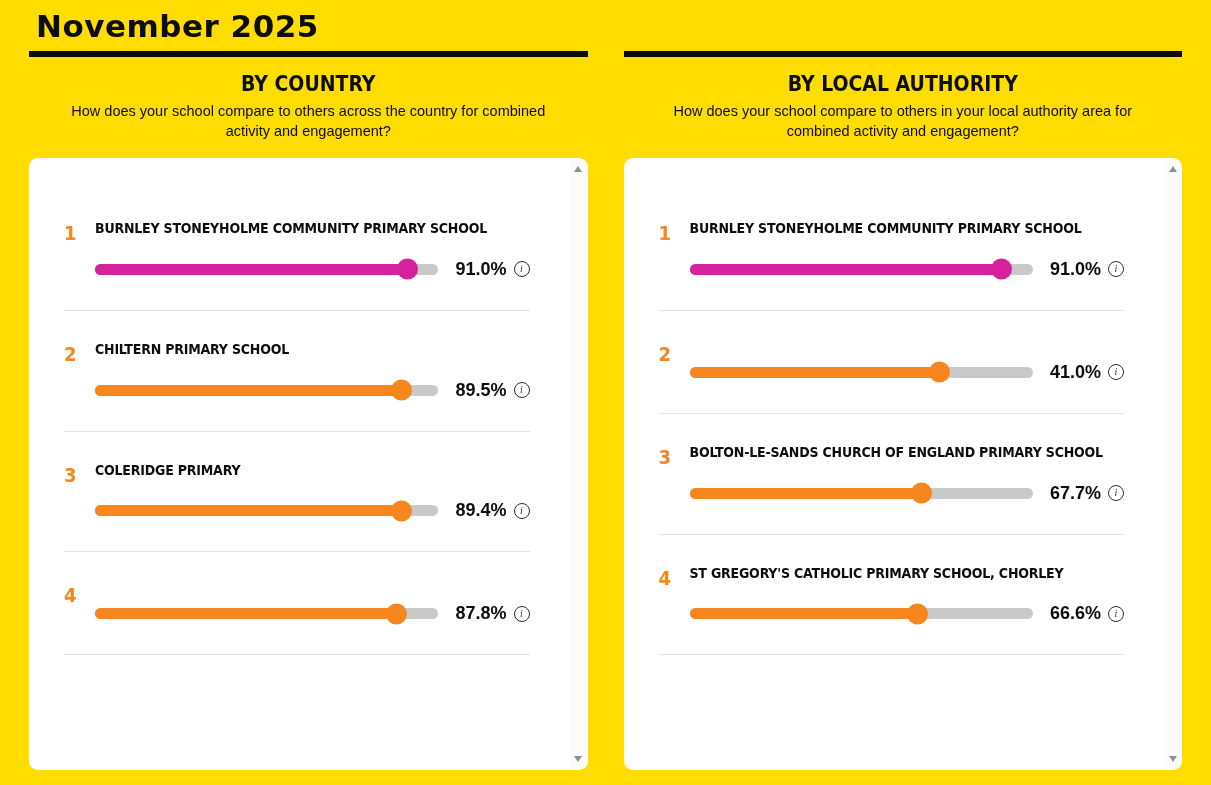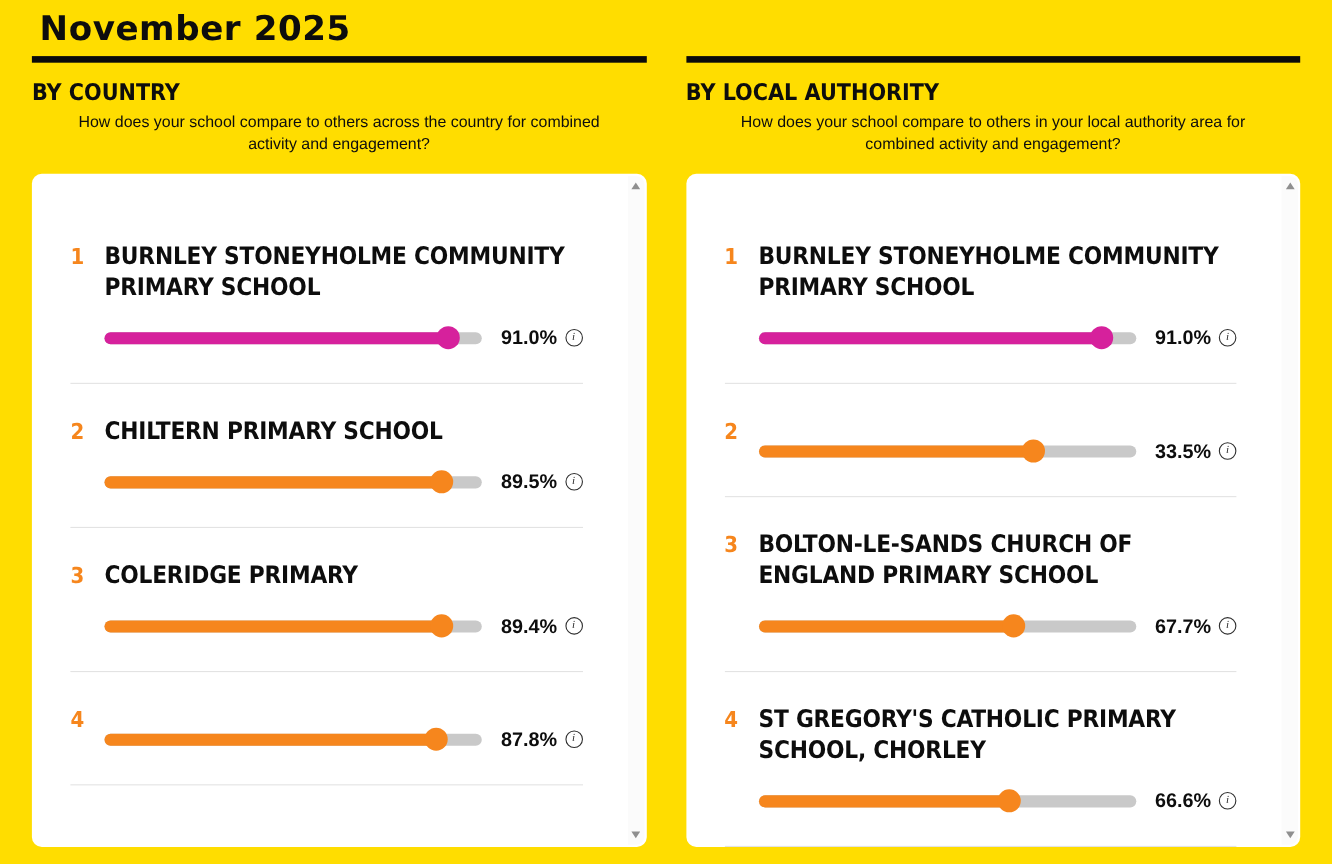--- a/index.html
+++ b/index.html
@@ -19,21 +19,21 @@
   }
   .columns {
     margin: 7px 29px 0;
     display: grid;
     grid-template-columns: 1fr 1fr;
     column-gap: 36px;
   }
   .rule { height: 6px; background: #0a0a0a; }
   .col-title {
     margin: 15px 0 0;
-    text-align: left;
+    text-align: center;
     font-size: 21px;
     font-weight: 800;
     font-stretch: condensed;
     font-family: "DejaVu Sans", "Liberation Sans", sans-serif;
     letter-spacing: 0px;
   }
   .col-sub {
     margin: 5px auto 0;
     max-width: 480px;
     text-align: center;
@@ -57,21 +57,21 @@
     border-bottom: 1px solid #e3e3e3;
   }
   .rank {
     font-size: 20px;
     font-weight: 800;
     font-stretch: condensed;
     font-family: "DejaVu Sans", "Liberation Sans", sans-serif;
     padding-top: 1px;
   }
   .school-name {
-    font-size: 22px;
+    font-size: 14px;
     font-weight: 800;
     font-stretch: condensed;
     font-family: "DejaVu Sans", "Liberation Sans", sans-serif;
     letter-spacing: -0.2px;
     line-height: 1.27;
     max-width: 450px;
     text-transform: uppercase;
   }
   .bar-row {
     margin-top: 21px;
@@ -255,21 +255,21 @@
     </div>
   </div>
 
   <div class="entry">
     <div class="rank" style="color: rgb(246, 134, 29);">2</div>
     <div class="entry-body">
       <div class="bar-row">
         <div class="track">
           <div class="fill" style="width: 72.8%; background: rgb(246, 134, 29);"></div>
         </div>
-        <div class="value">33.5%</div>
+        <div class="value">41.0%</div>
         <span class="info">
           <span class="info-i">i</span>
         </span>
       </div>
     </div>
   </div>
 
   <div class="entry">
     <div class="rank" style="color: rgb(246, 134, 29);">3</div>
     <div class="entry-body">

